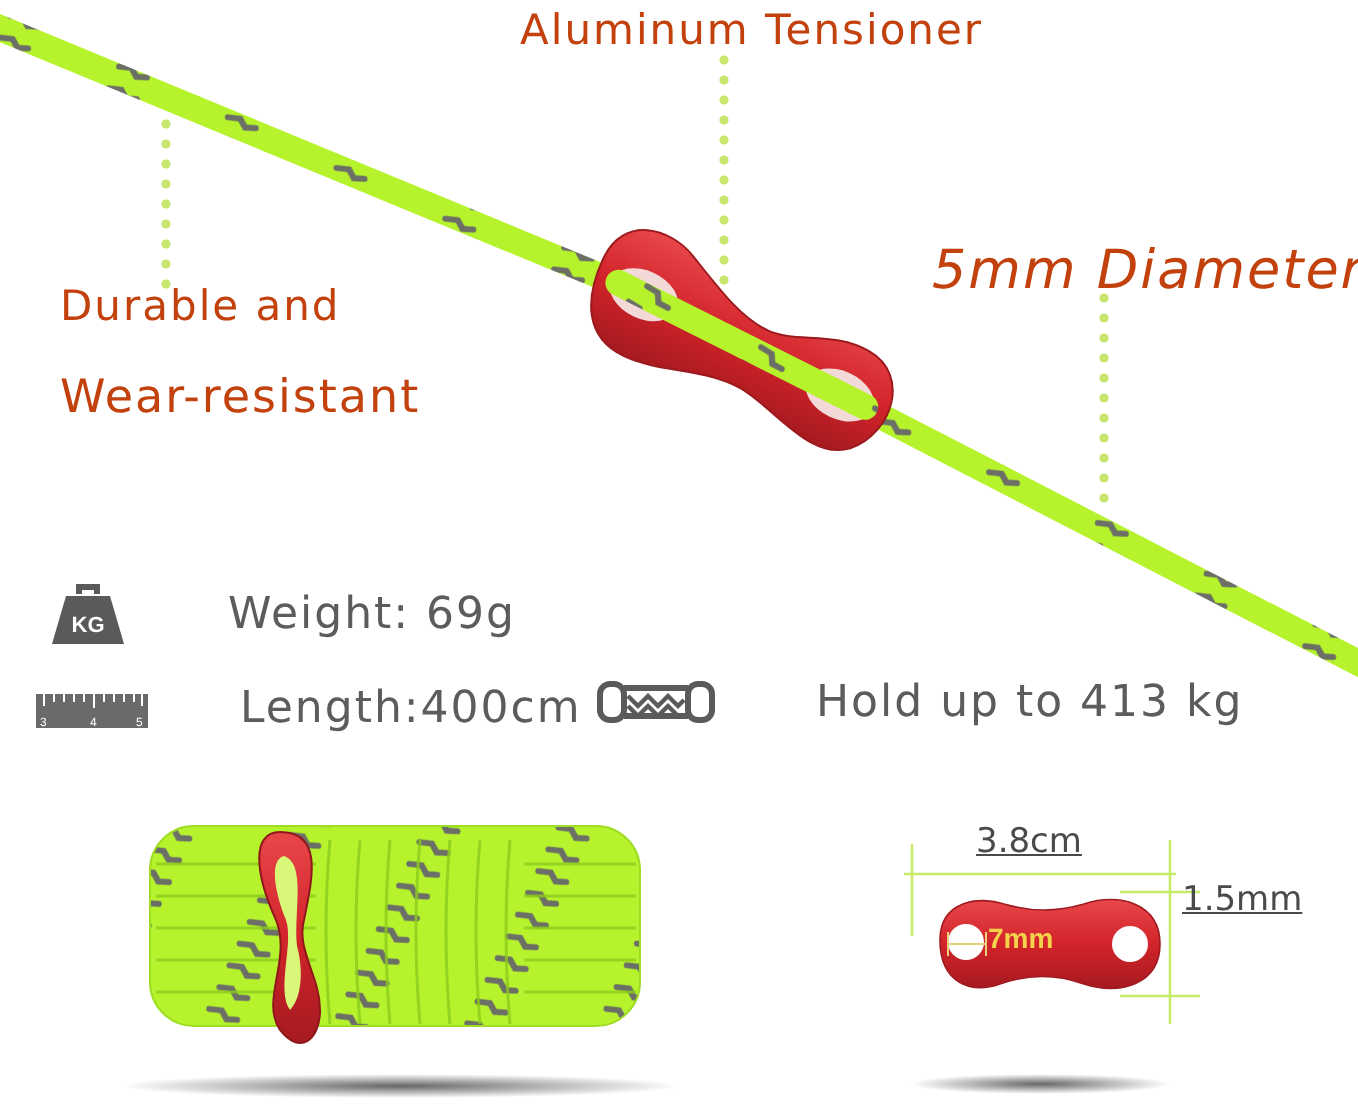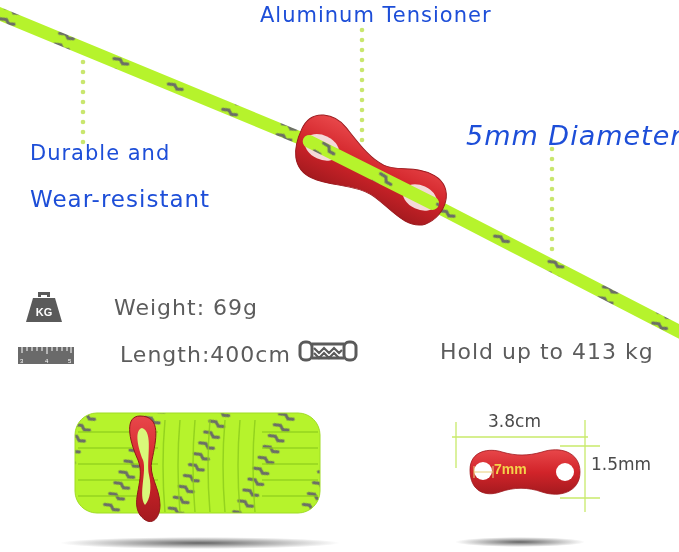--- a/index.html
+++ b/index.html
@@ -1,31 +1,31 @@
 <!DOCTYPE html>
 <html><head>
 <meta charset="utf-8">
 <style>
   html, body { margin:0; padding:0; background:#ffffff; }
   body { width:679px; height:552px; position:relative; overflow:hidden;
          font-family:"DejaVu Sans", sans-serif; color:#5a5a5a; }
   .abs { position:absolute; }
-  .label { position:absolute; white-space:nowrap; color:#1d4ed8; letter-spacing:1px; }
+  .label { position:absolute; white-space:nowrap; color:#c2410c; letter-spacing:1px; }
   .lbl-tensioner { left:260px; top:3px; font-size:21px; }
   .lbl-diameter { left:466px; top:120px; font-size:27px;font-style:italic; }
   .lbl-durable1 { left:30px; top:141px; font-size:21px; }
   .lbl-durable2 { left:30px; top:186px; font-size:23px; }
   .spec-row { position:absolute; display:flex; align-items:center; white-space:nowrap;text-align:right; }
   .spec-weight { left:24px; top:290px; }
   .spec-length { left:18px; top:342px; }
-  .spec-hold { left:298px; top:338px;gap:32px; }
+  .spec-hold { left:298px; top:338px; }
   .spec-text { font-size:22px; color:#5c5c5c; letter-spacing:1px;margin-left:44px; }
-  .dim-text { position:absolute; font-size:17px; color:#4a4a4a; white-space:nowrap; }
+  .dim-text { position:absolute; font-size:17px; color:#4a4a4a; white-space:nowrap;text-decoration:underline; }
   .dim-38 { left:488px; top:411px; }
-  .dim-15 { left:591px; top:454px; }
+  .dim-15 { left:591px; top:440px; }
   svg { display:block; }
 </style>
 </head>
 <body>
 
 <svg class="abs" style="left:0;top:0" width="679" height="552" viewBox="0 0 679 552">
   <defs>
     <pattern id="ropeTex" width="60" height="12" patternUnits="userSpaceOnUse" patternTransform="rotate(25)">
       <rect width="60" height="12" fill="#b6f32c"></rect>
       <path d="M8 5 l6 -2 l4 3 l5 -2" stroke="#6b6f66" stroke-width="3" fill="none" stroke-linecap="round"></path>

